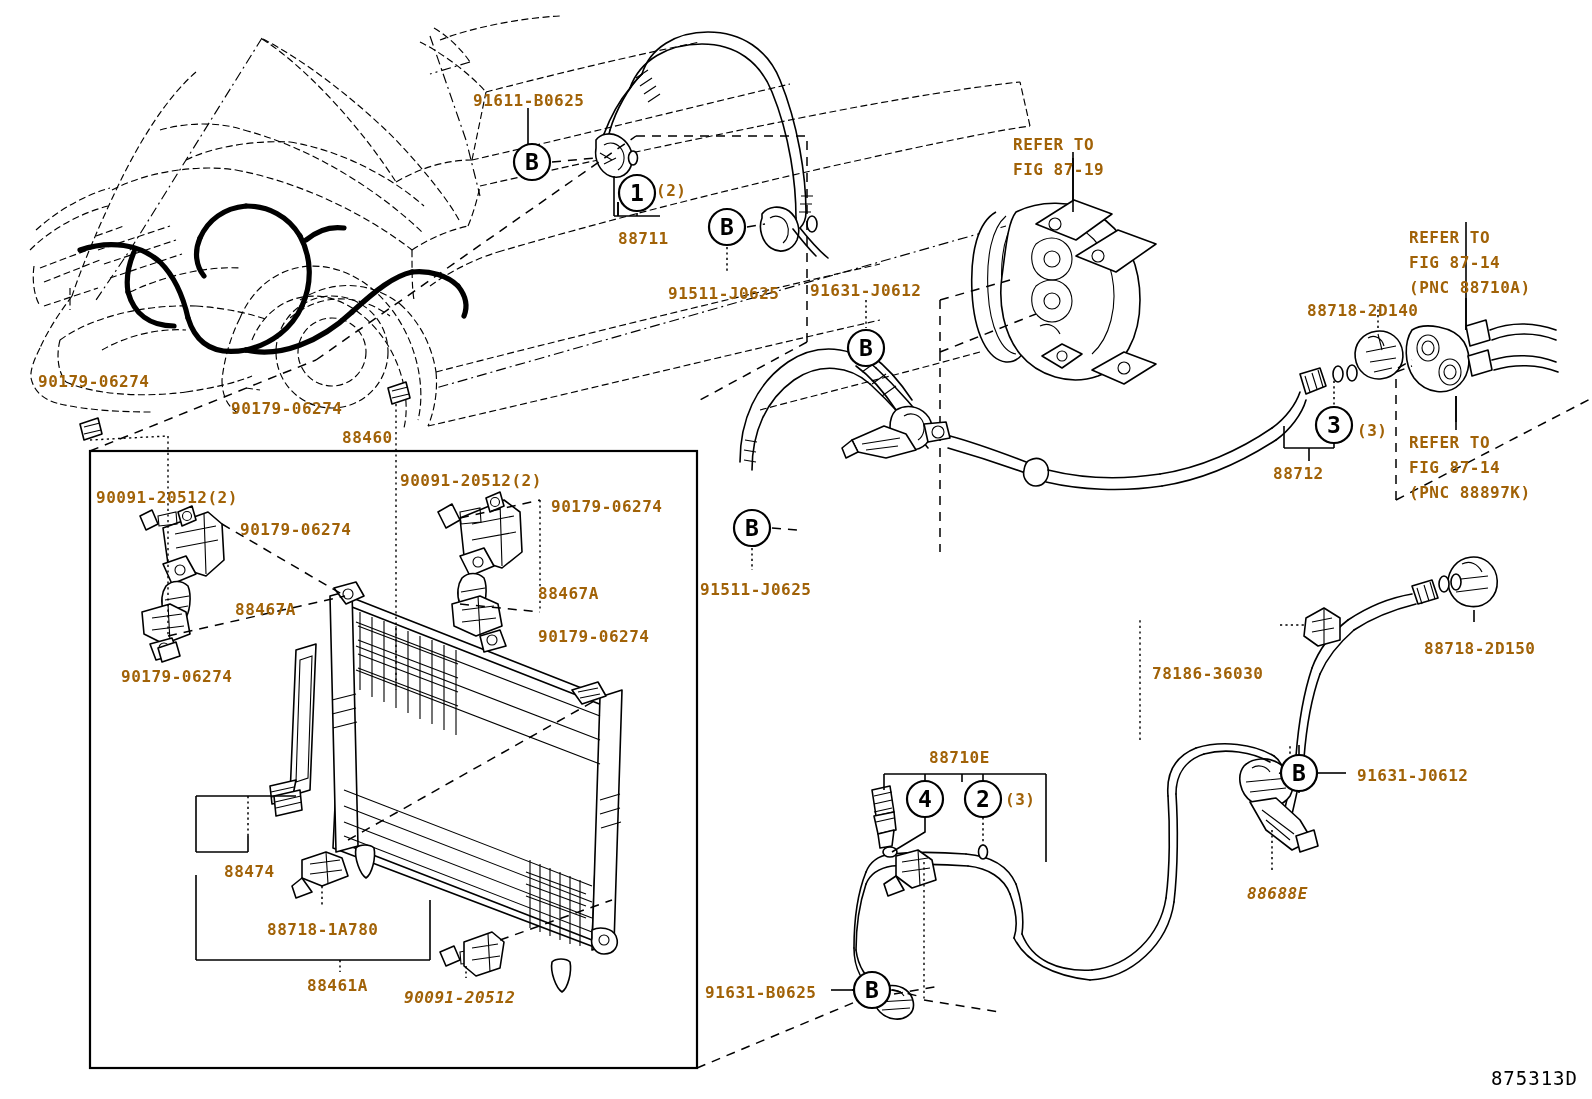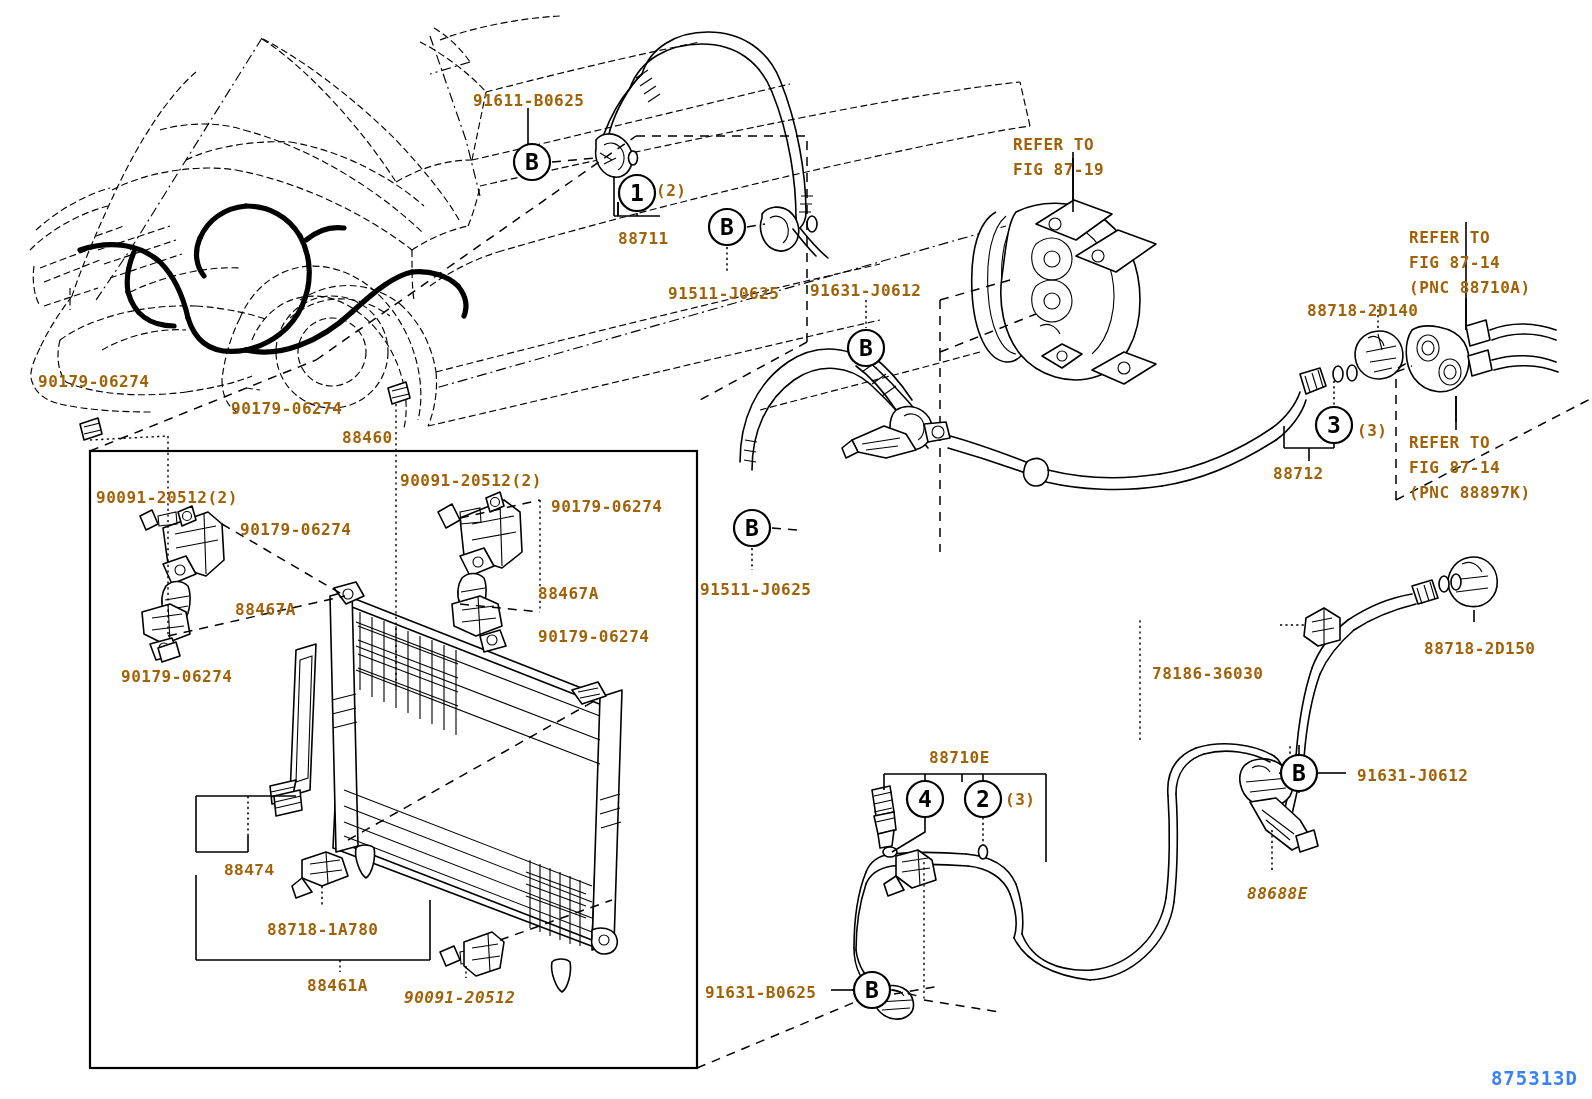--- a/index.html
+++ b/index.html
@@ -20,22 +20,22 @@
     letter-spacing:0.5px;
     white-space:pre;
     line-height:25px;
     user-select:none;
   }
   .code{
     position:absolute;
     right:14px;bottom:10px;
     font-family:"DejaVu Sans Mono","Liberation Mono",monospace;
     font-size:19px;
-    font-weight:bold;
-    color:#3b82f6;
+    font-weight:normal;
+    color:#000000;
     letter-spacing:1px;
   }
   .ref{white-space:pre;}
 </style>
 </head>
 <body>
 
 <div id="root">
 
   <svg id="art" viewBox="0 0 1592 1099">
@@ -538,21 +538,21 @@
   <div class="lbl" style="left:231px;top:396px;">90179-06274</div>
   <div class="lbl" style="left:342px;top:425px;">88460</div>
   <div class="lbl" style="left:96px;top:485px;">90091-20512(2)</div>
   <div class="lbl" style="left:400px;top:468px;">90091-20512(2)</div>
   <div class="lbl" style="left:240px;top:517px;">90179-06274</div>
   <div class="lbl" style="left:551px;top:494px;">90179-06274</div>
   <div class="lbl" style="left:235px;top:597px;">88467A</div>
   <div class="lbl" style="left:538px;top:581px;">88467A</div>
   <div class="lbl" style="left:538px;top:624px;">90179-06274</div>
   <div class="lbl" style="left:121px;top:664px;">90179-06274</div>
-  <div class="lbl" style="left:224px;top:859px;font-family:Liberation Mono, monospace;">88474</div>
+  <div class="lbl" style="left:224px;top:859px;">88474</div>
   <div class="lbl" style="left:267px;top:917px;">88718-1A780</div>
   <div class="lbl" style="left:307px;top:973px;">88461A</div>
   <div class="lbl" style="left:404px;top:985px;font-style:italic;">90091-20512</div>
   <div class="lbl" style="left:705px;top:980px;">91631-B0625</div>
   <div class="lbl" style="left:929px;top:745px;text-align:right;">88710E</div>
   <div class="lbl" style="left:1005px;top:787px;">(3)</div>
   <div class="lbl" style="left:1357px;top:763px;">91631-J0612</div>
   <div class="lbl" style="left:1247px;top:881px;font-style:italic;">88688E</div>
 
   <svg style="position:absolute;left:0;top:0;width:1592px;height:1099px;pointer-events:none;">

